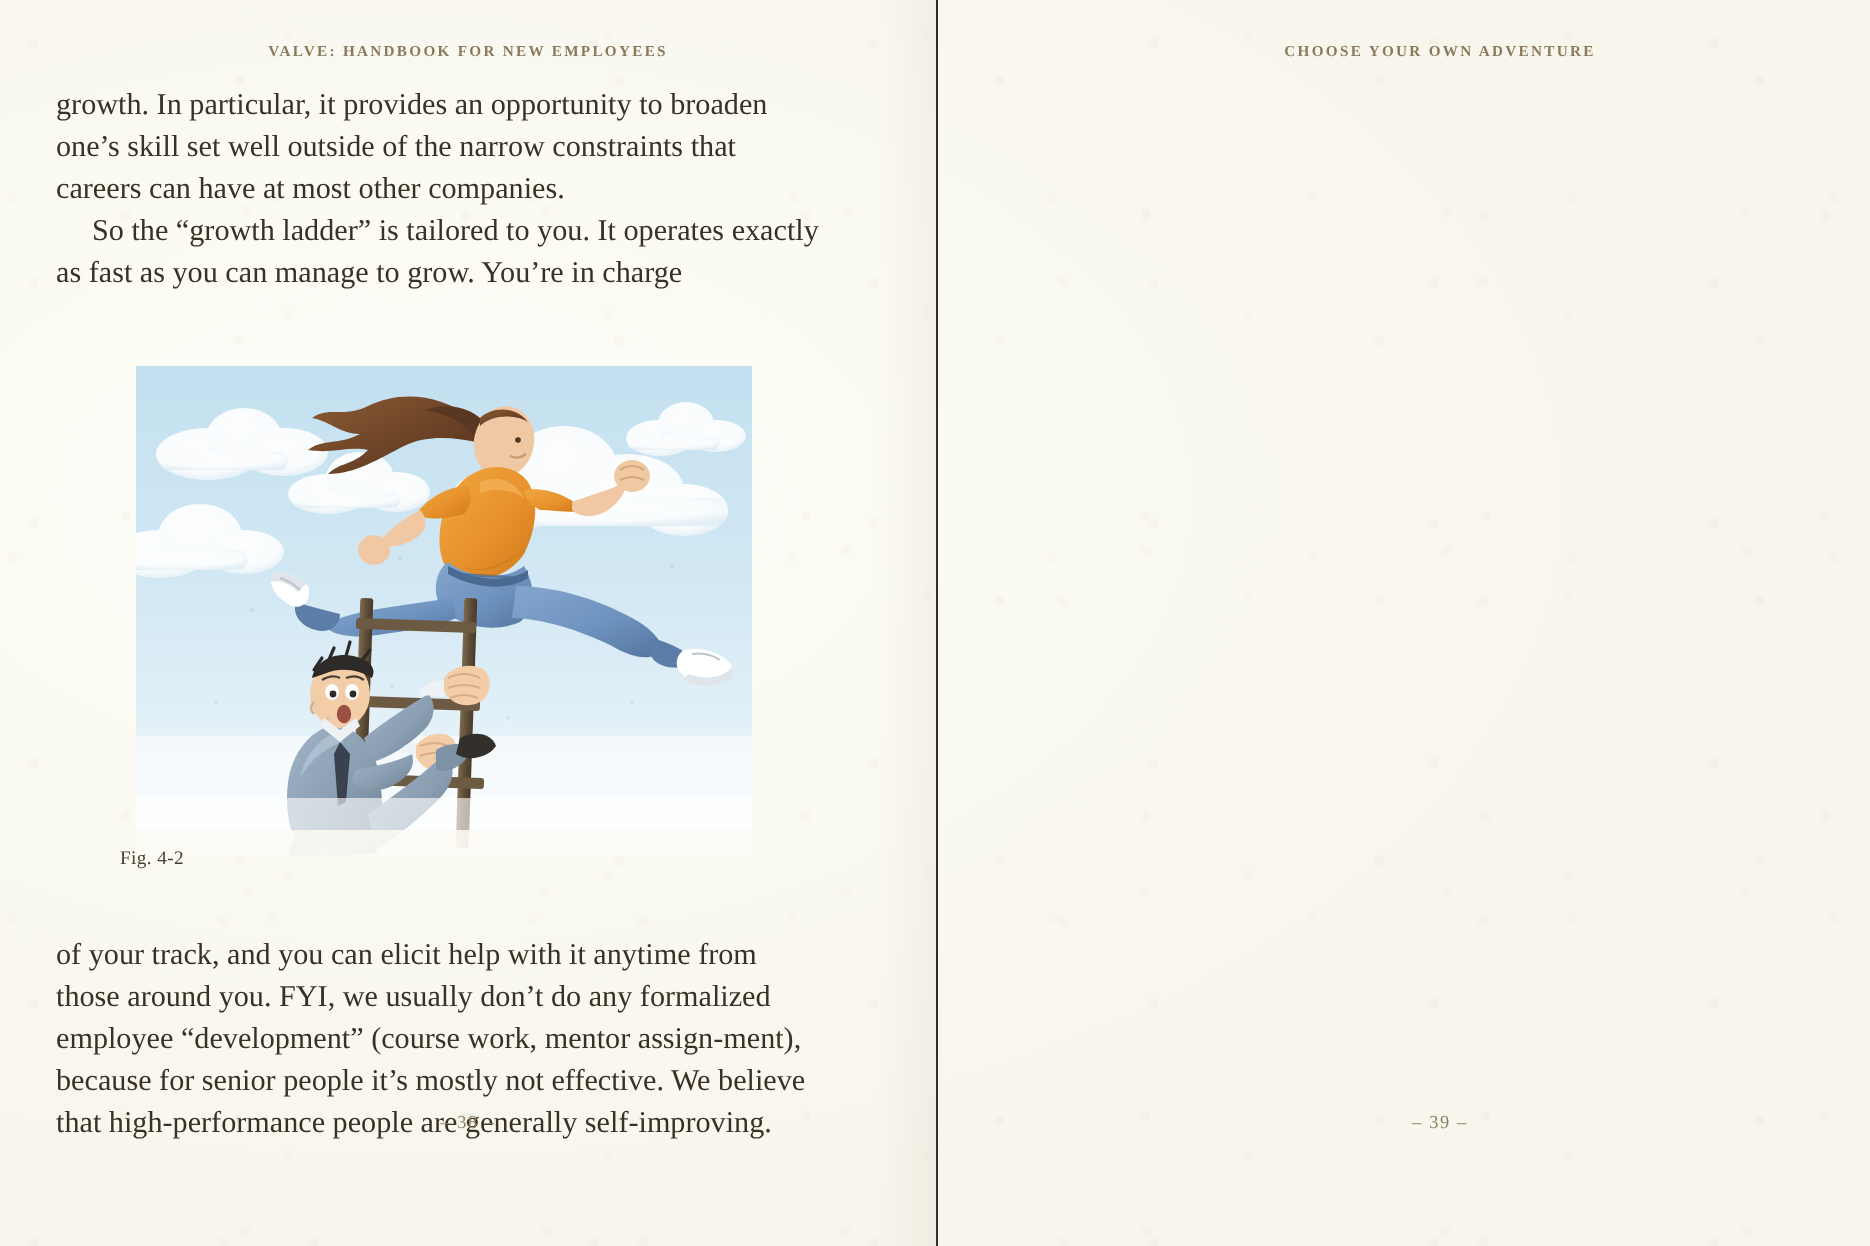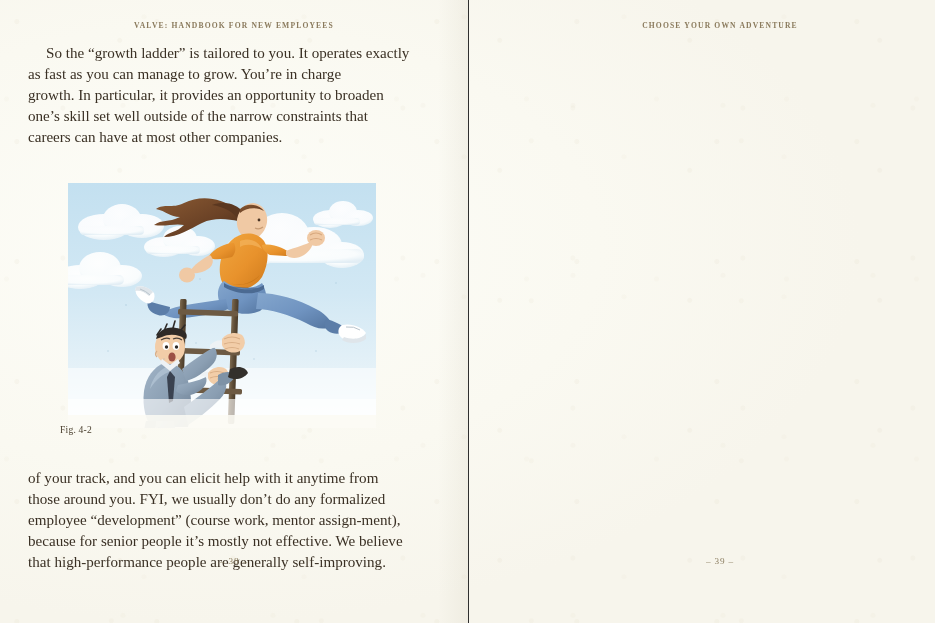--- a/index.html
+++ b/index.html
@@ -134,22 +134,22 @@
 <body>
 
 <div class="spread">
   <div class="paper-noise"></div>
 
   <div class="page page-left">
 
     <div class="running-head">VALVE: HANDBOOK FOR NEW EMPLOYEES</div>
 
     <div class="col col-left">
+      <p class="body">growth. In particular, it provides an opportunity to broaden one’s skill set well outside of the narrow constraints that careers can have at most other companies.</p>
       <p class="body indent">So the “growth ladder” is tailored to you. It operates exactly as fast as you can manage to grow. You’re in charge</p>
-      <p class="body">growth. In particular, it provides an opportunity to broaden one’s skill set well outside of the narrow constraints that careers can have at most other companies.</p>
     </div>
 
     <div class="figure">
       <svg viewBox="0 0 308 245" xmlns="http://www.w3.org/2000/svg" aria-hidden="true">
         <defs>
           <linearGradient id="skyG" x1="0" y1="0" x2="0" y2="1">
             <stop offset="0%" stop-color="#c3e0f0"></stop>
             <stop offset="45%" stop-color="#d2e8f4"></stop>
             <stop offset="78%" stop-color="#e6f2f8"></stop>
             <stop offset="100%" stop-color="#f7fbfd"></stop>

